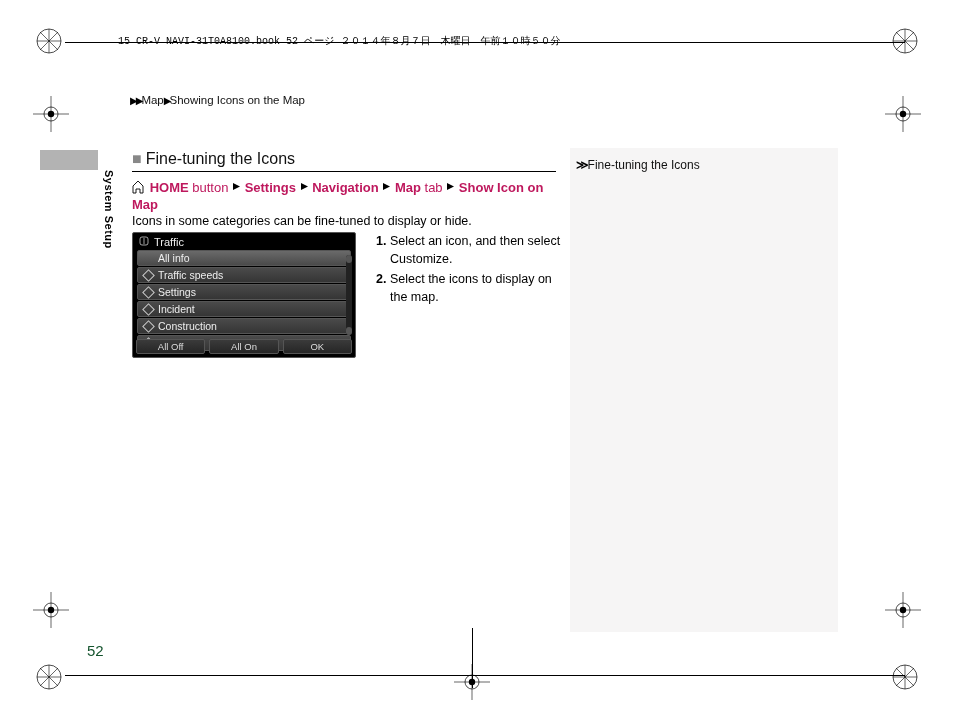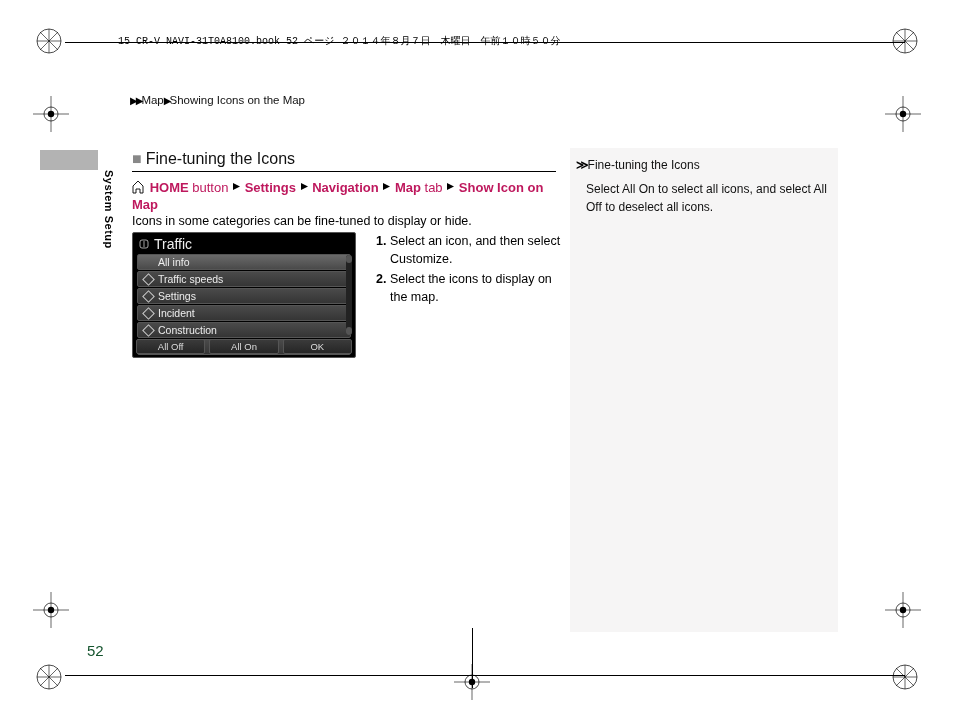--- a/index.html
+++ b/index.html
@@ -74,21 +74,21 @@
   
   .shot{
     position:absolute;left:132px;top:232px;
     width:222px;height:124px;
     background:#000;border:1px solid #555;
     color:#ddd;font-size:10.5px;
     border-radius:2px;
   }
   .shot .title{
     display:flex;align-items:center;gap:5px;
-    padding:3px 6px 2px;font-size:14px;color:#eee;
+    padding:3px 6px 2px;font-size:11px;color:#eee;
   }
   .shot .list{padding:0 4px}
   .shot .row{
     background:linear-gradient(#4a4a4a,#353535);
     border:1px solid #555;border-radius:2px;
     padding:1px 0 1px 20px;margin-bottom:1px;
     font-size:10.5px;color:#eee;
     position:relative;
   }
   .shot .row.sel{background:linear-gradient(#6a6a6a,#4a4a4a)}
@@ -318,18 +318,15 @@
 </div>
 <style>
   .steps ol{list-style:none}
   .steps ol>li{text-indent:-14px;padding-left:14px}
   .steps ol>li b{font-weight:700}
 </style>
 
 <div class="sidebar-bg"></div>
 <div class="note">
   <div class="hd"><span class="chev">≫</span><span>Fine-tuning the Icons</span></div>
-  <div class="body">
-    <span>Select </span><span class="sans">All On</span><span> to select all icons, and select </span><span class="sans">All Off</span><span> to deselect all icons.</span>
-  </div>
 </div>
 
 <div class="pageno">52</div>
 
 </body></html>

